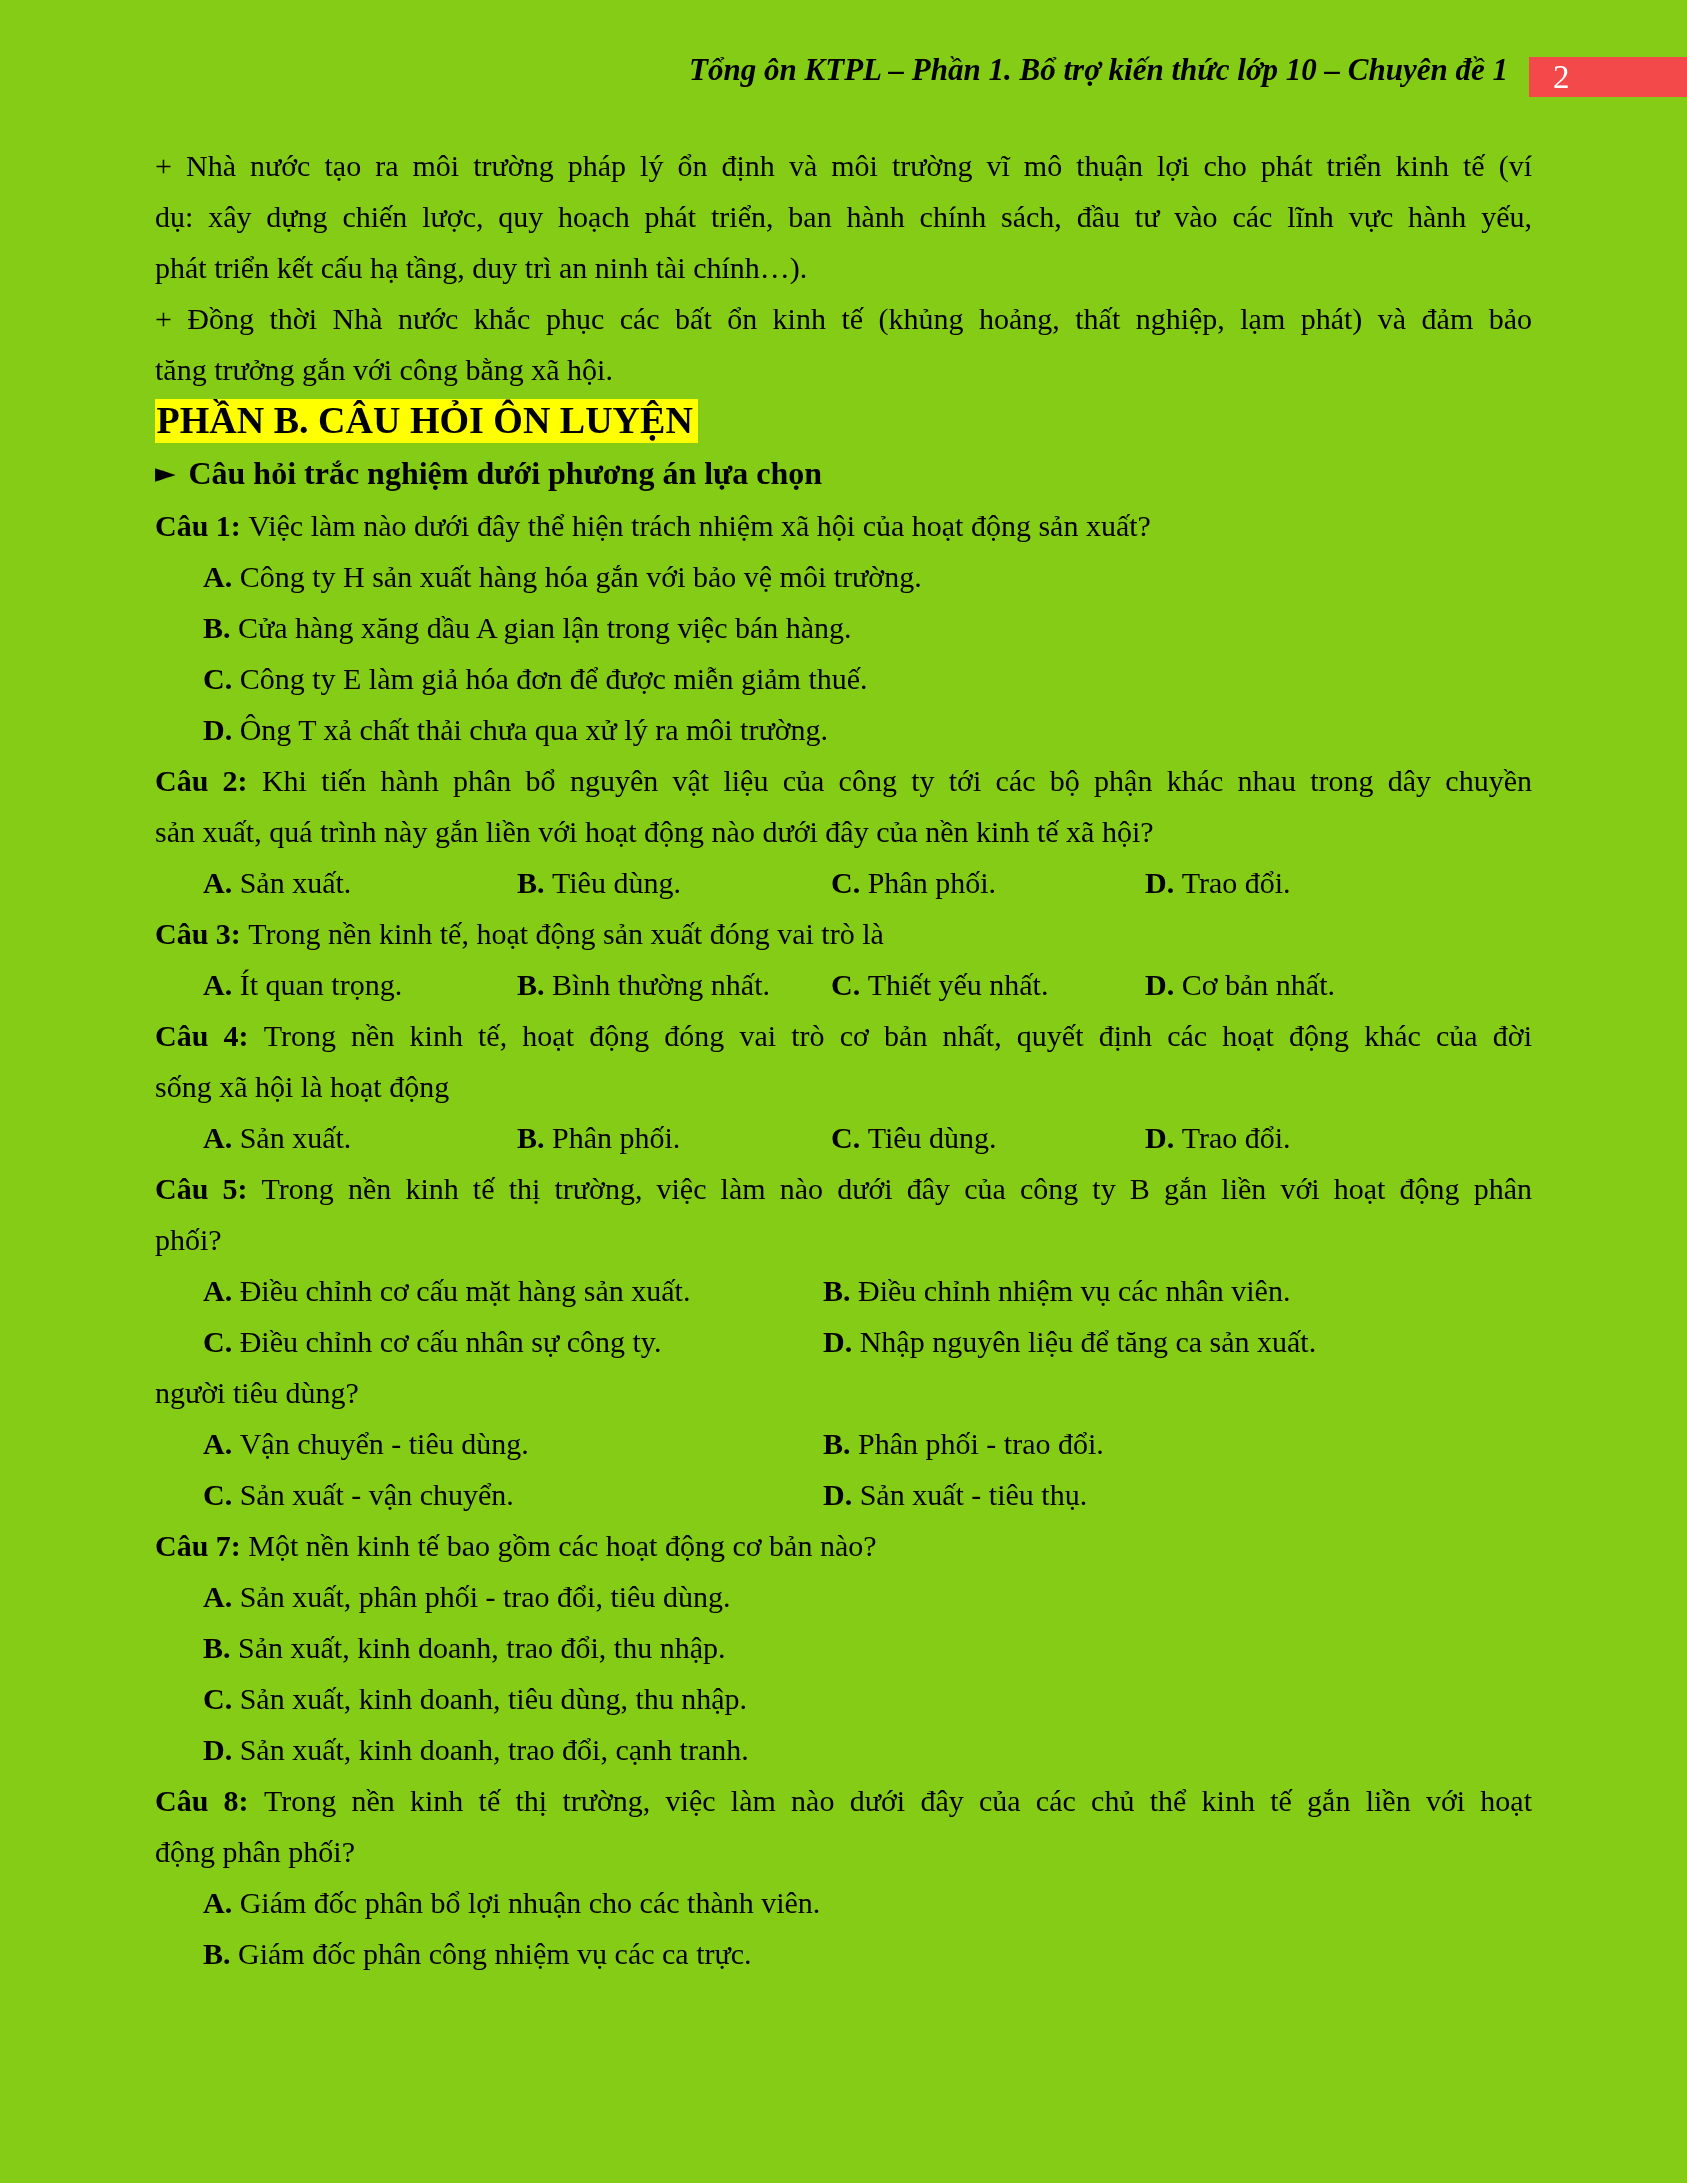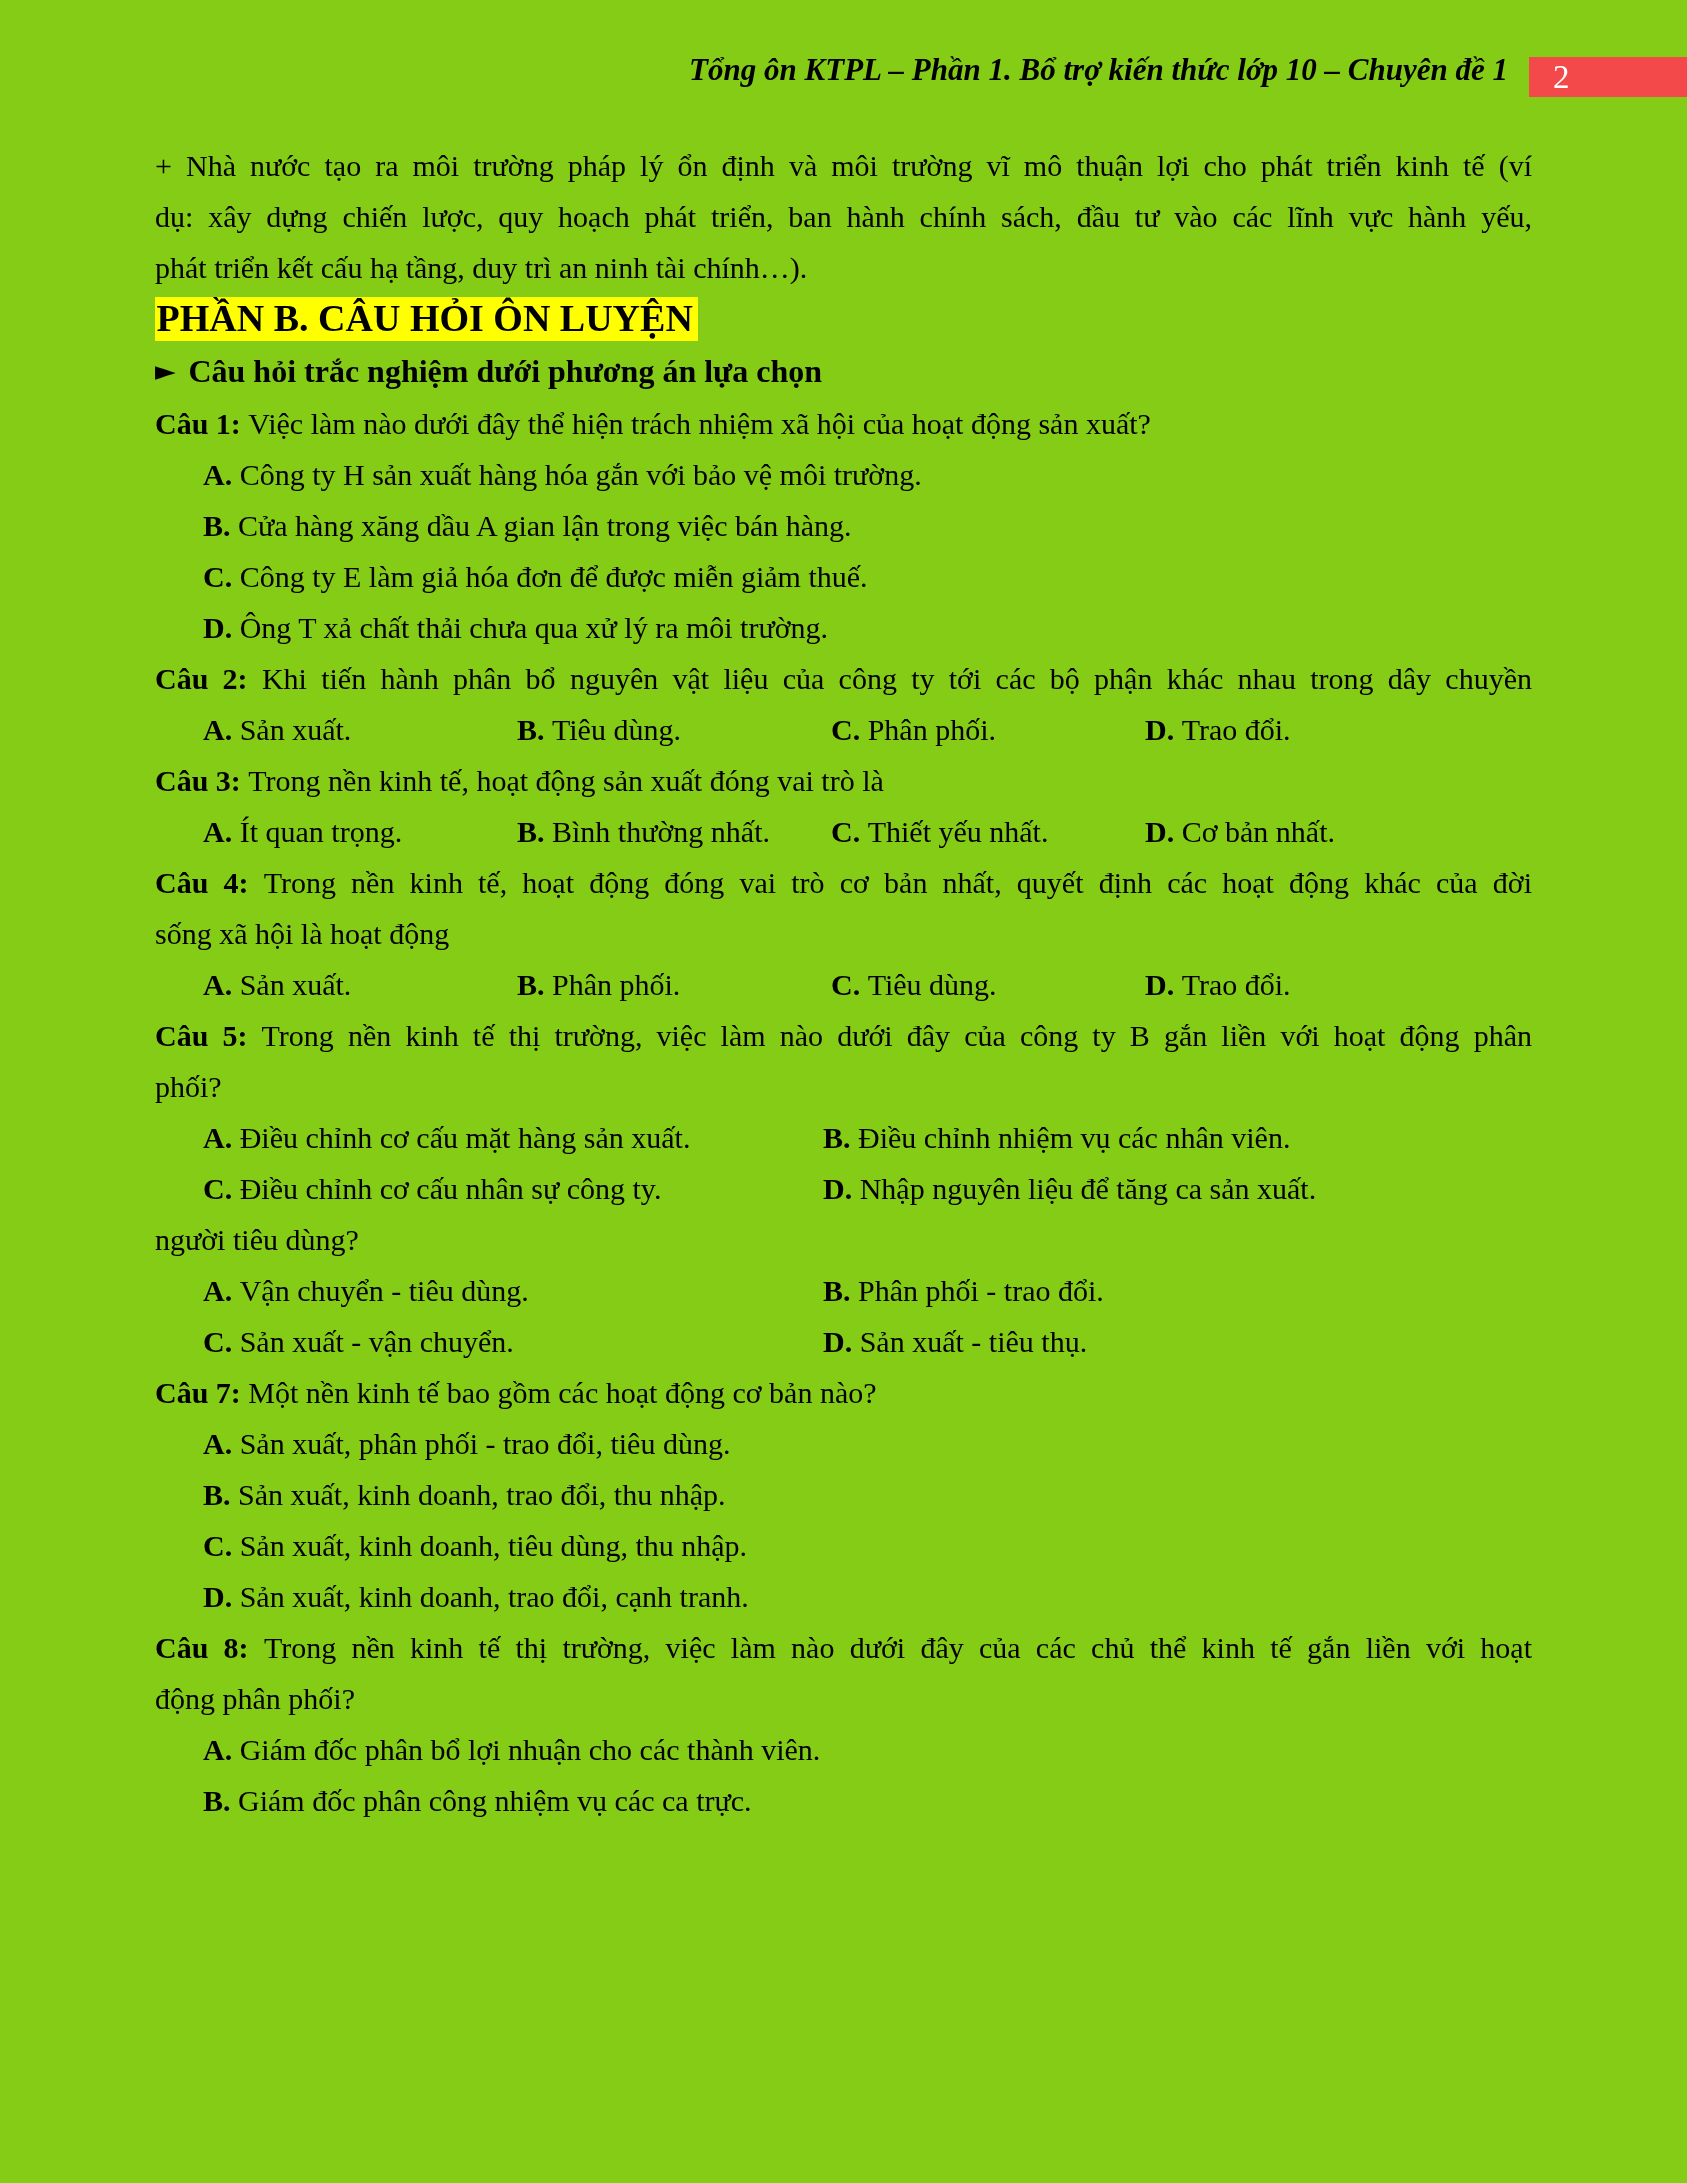--- a/index.html
+++ b/index.html
@@ -89,20 +89,24 @@
     </div>
   </div>
 
   <div class="body">
     <div id="intro">
         <div class="paragraph">
           <div class="line fill">+ Nhà nước tạo ra môi trường pháp lý ổn định và môi trường vĩ mô thuận lợi cho phát triển kinh tế (ví</div>
           <div class="line fill">dụ: xây dựng chiến lược, quy hoạch phát triển, ban hành chính sách, đầu tư vào các lĩnh vực hành yếu,</div>
           <div class="line">phát triển kết cấu hạ tầng, duy trì an ninh tài chính…).</div>
         </div>
+        <div class="paragraph">
+          <div class="line fill">+ Đồng thời Nhà nước khắc phục các bất ổn kinh tế (khủng hoảng, thất nghiệp, lạm phát) và đảm bảo</div>
+          <div class="line">tăng trưởng gắn với công bằng xã hội.</div>
+        </div>
       </div>
 
     <div class="heading-line line">
       <span class="highlight" style="background: rgb(255, 255, 0);">PHẦN B. CÂU HỎI ÔN LUYỆN</span>
     </div>
 
     <div class="subsection line">
       <span class="arrow">►</span><span>Câu hỏi trắc nghiệm dưới phương án lựa chọn</span>
     </div>
 
@@ -111,20 +115,21 @@
           <div class="line"><b class="qlabel">Câu 1: </b>Việc làm nào dưới đây thể hiện trách nhiệm xã hội của hoạt động sản xuất?</div>
           <div class="opts-stacked">
             <div class="opt line"><b class="qlabel">A. </b>Công ty H sản xuất hàng hóa gắn với bảo vệ môi trường.</div>
             <div class="opt line"><b class="qlabel">B. </b>Cửa hàng xăng dầu A gian lận trong việc bán hàng.</div>
             <div class="opt line"><b class="qlabel">C. </b>Công ty E làm giả hóa đơn để được miễn giảm thuế.</div>
             <div class="opt line"><b class="qlabel">D. </b>Ông T xả chất thải chưa qua xử lý ra môi trường.</div>
           </div>
         </div>
         <div class="question">
           <div class="line fill"><b class="qlabel">Câu 2: </b>Khi tiến hành phân bổ nguyên vật liệu của công ty tới các bộ phận khác nhau trong dây chuyền</div>
+          <div class="line">sản xuất, quá trình này gắn liền với hoạt động nào dưới đây của nền kinh tế xã hội?</div>
           <div class="opts-grid4">
             <div class="opt line"><b class="qlabel">A. </b>Sản xuất.</div>
             <div class="opt line"><b class="qlabel">B. </b>Tiêu dùng.</div>
             <div class="opt line"><b class="qlabel">C. </b>Phân phối.</div>
             <div class="opt line"><b class="qlabel">D. </b>Trao đổi.</div>
           </div>
         </div>
         <div class="question">
           <div class="line"><b class="qlabel">Câu 3: </b>Trong nền kinh tế, hoạt động sản xuất đóng vai trò là</div>
           <div class="opts-grid4">

